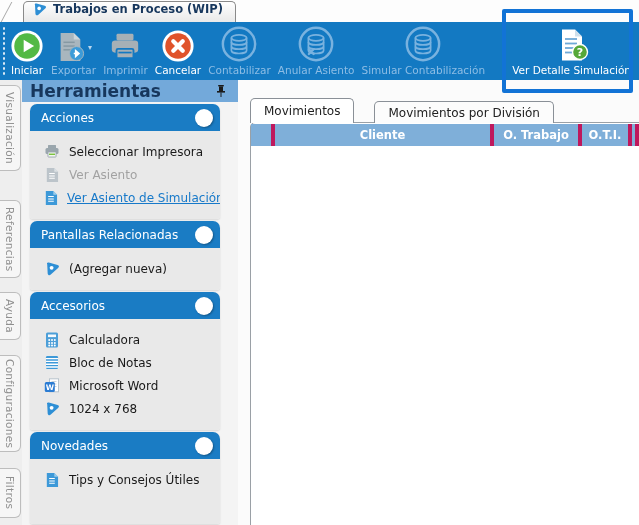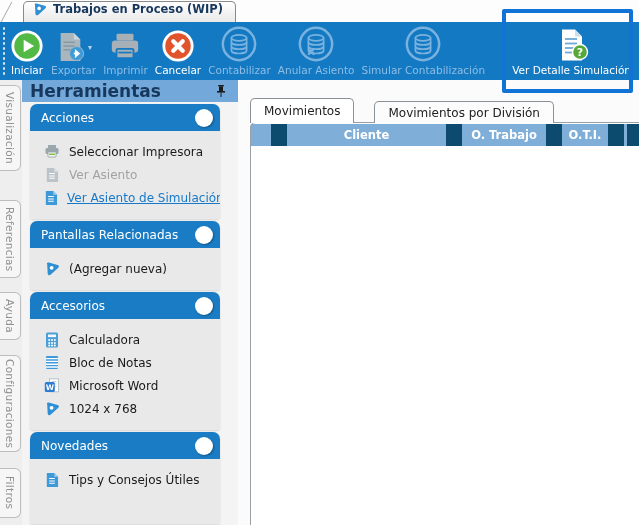--- a/index.html
+++ b/index.html
@@ -60,21 +60,21 @@
 
   
   .main { position:absolute; left:238px; top:80px; width:401px; height:445px; background:#fbfbfb; }
   .pane { position:absolute; left:12px; top:42px; width:390px; height:410px; background:#ffffff;
           border:1px solid #9aa0a6; border-radius:5px 0 0 0; }
   .tabs { position:absolute; left:12px; top:18px; height:25px; display:flex; align-items:flex-end; z-index:5; }
   .tab { display:flex; align-items:center; padding:0 13px; font-size:12px; color:#222222;
          border:1px solid #8a9097; border-bottom:none; border-radius:5px 5px 0 0; cursor:pointer;
          background:#fcfcfc; height:22px; margin-right:20px; white-space:nowrap; }
   .tab.active { background:#ffffff; height:25px; position:relative; z-index:6; }
-  .thead { display:flex; height:22px; margin-top:1px; background:#0c4a6e; gap:16px; padding-right:12px; }
+  .thead { display:flex; height:22px; margin-top:1px; background:#be185d; gap:4px; padding-right:4px; }
   .th { background:#7fafd9; color:#ffffff; font-size:11.5px; font-weight:600;
         display:flex; align-items:center; justify-content:center; cursor:pointer; }
   .th-rowsel { width:20px; }
   .th-cliente { flex:1; }
   .th-otrabajo { width:84px; }
   .th-oti { width:46px; }
   .th-edge { width:3px; }
   svg { display:block; }
 </style>
 </head>

